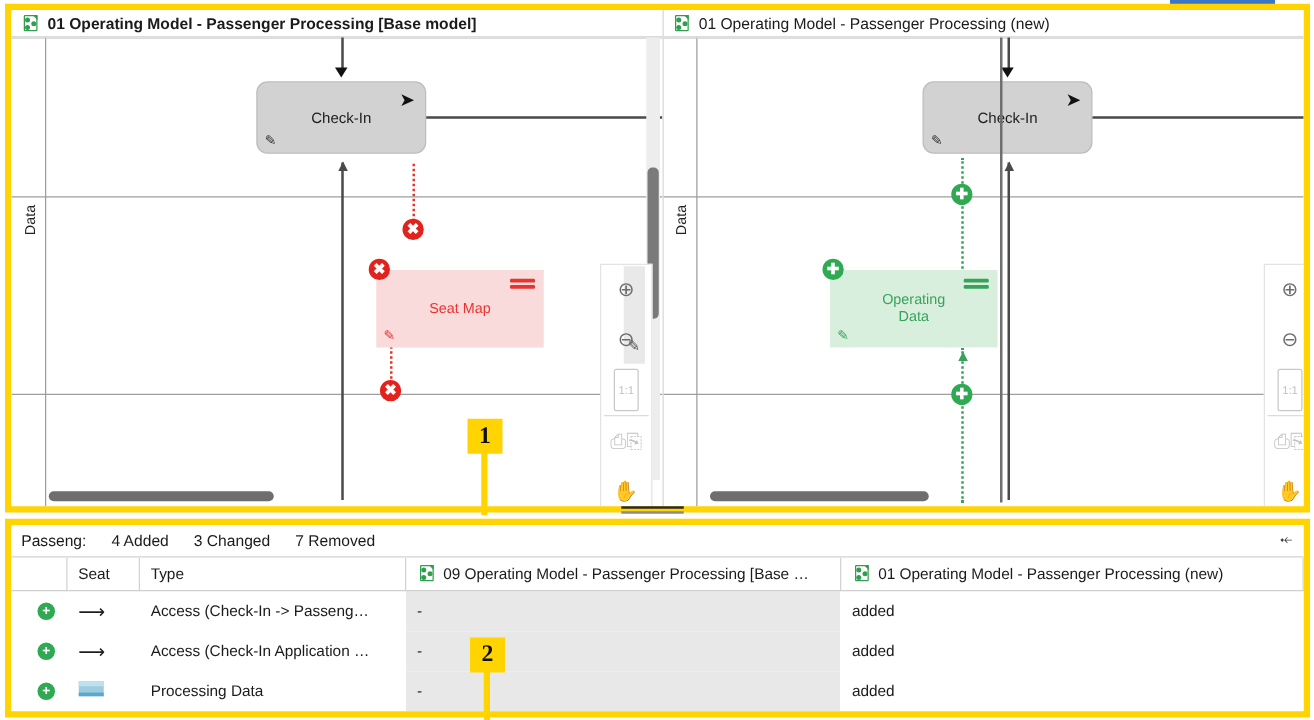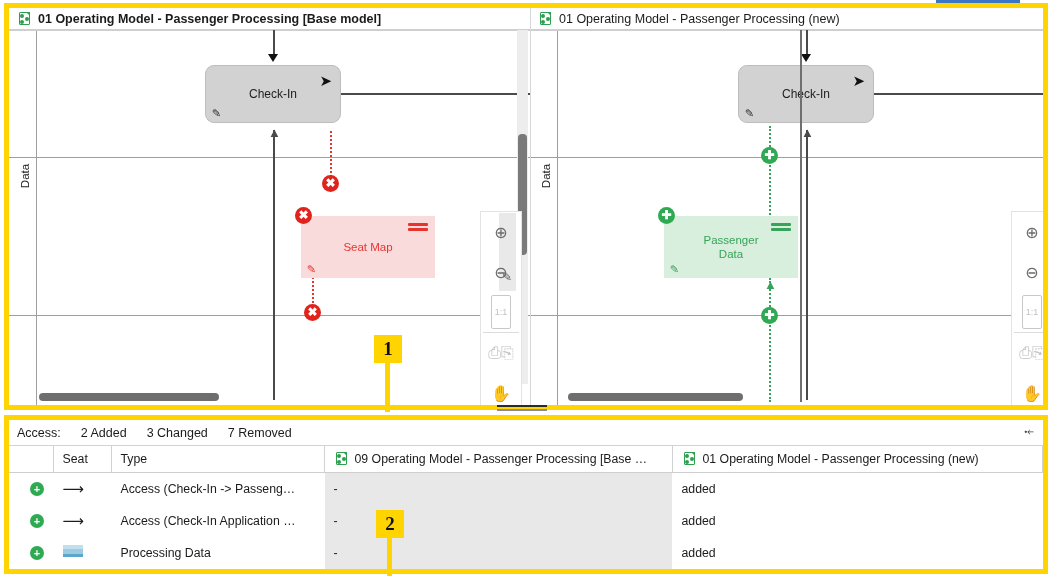--- a/index.html
+++ b/index.html
@@ -359,21 +359,21 @@
         <div class="conn h" style="left:344px; top:63px; width:170px;"></div>
 
         <div class="conn v" style="left:276px; top:100px; height:270px;"></div>
         <div class="arrowhead up-thin" style="left:271px; top:96px;">▲</div>
 
         <div class="dotted-v added" style="left:239px; top:96px; height:93px;"></div>
         <div class="dotted-v added" style="left:239px; top:248px; height:124px;"></div>
         <div class="arrowhead up-thin" style="left:234px; top:248px; color:#36a35a;">▲</div>
 
         <div class="node-data added" style="left:134px; top:186px; width:134px; height:62px; flex-direction:column;">
-          <span>Passenger</span>
+          <span>Operating</span>
           <span>Data</span>
           <span class="data-badge">
               <i></i>
               <i></i>
             </span>
           <span class="pencil" style="color:#36a35a;">✎</span>
         </div>
 
         <div class="marker add" style="left:231px; top:117px;">✚</div>
         <div class="marker add" style="left:128px; top:177px;">✚</div>
@@ -397,22 +397,22 @@
     </div>
   </div>
 
   <div id="splitter">
     <div class="l1"></div>
       <div class="l2"></div>
   </div>
 
   <div id="details-panel">
     <div id="details-bar">
-      <span class="lbl">Access:</span>
-      <span>2 Added</span>
+      <span class="lbl">Passeng:</span>
+      <span>4 Added</span>
       <span>3 Changed</span>
       <span>7 Removed</span>
       <span id="details-collapse">⤝</span>
     </div>
 
     <table class="diff">
       <colgroup>
         <col class="col-icon">
           <col class="col-type">
           <col class="col-name">

